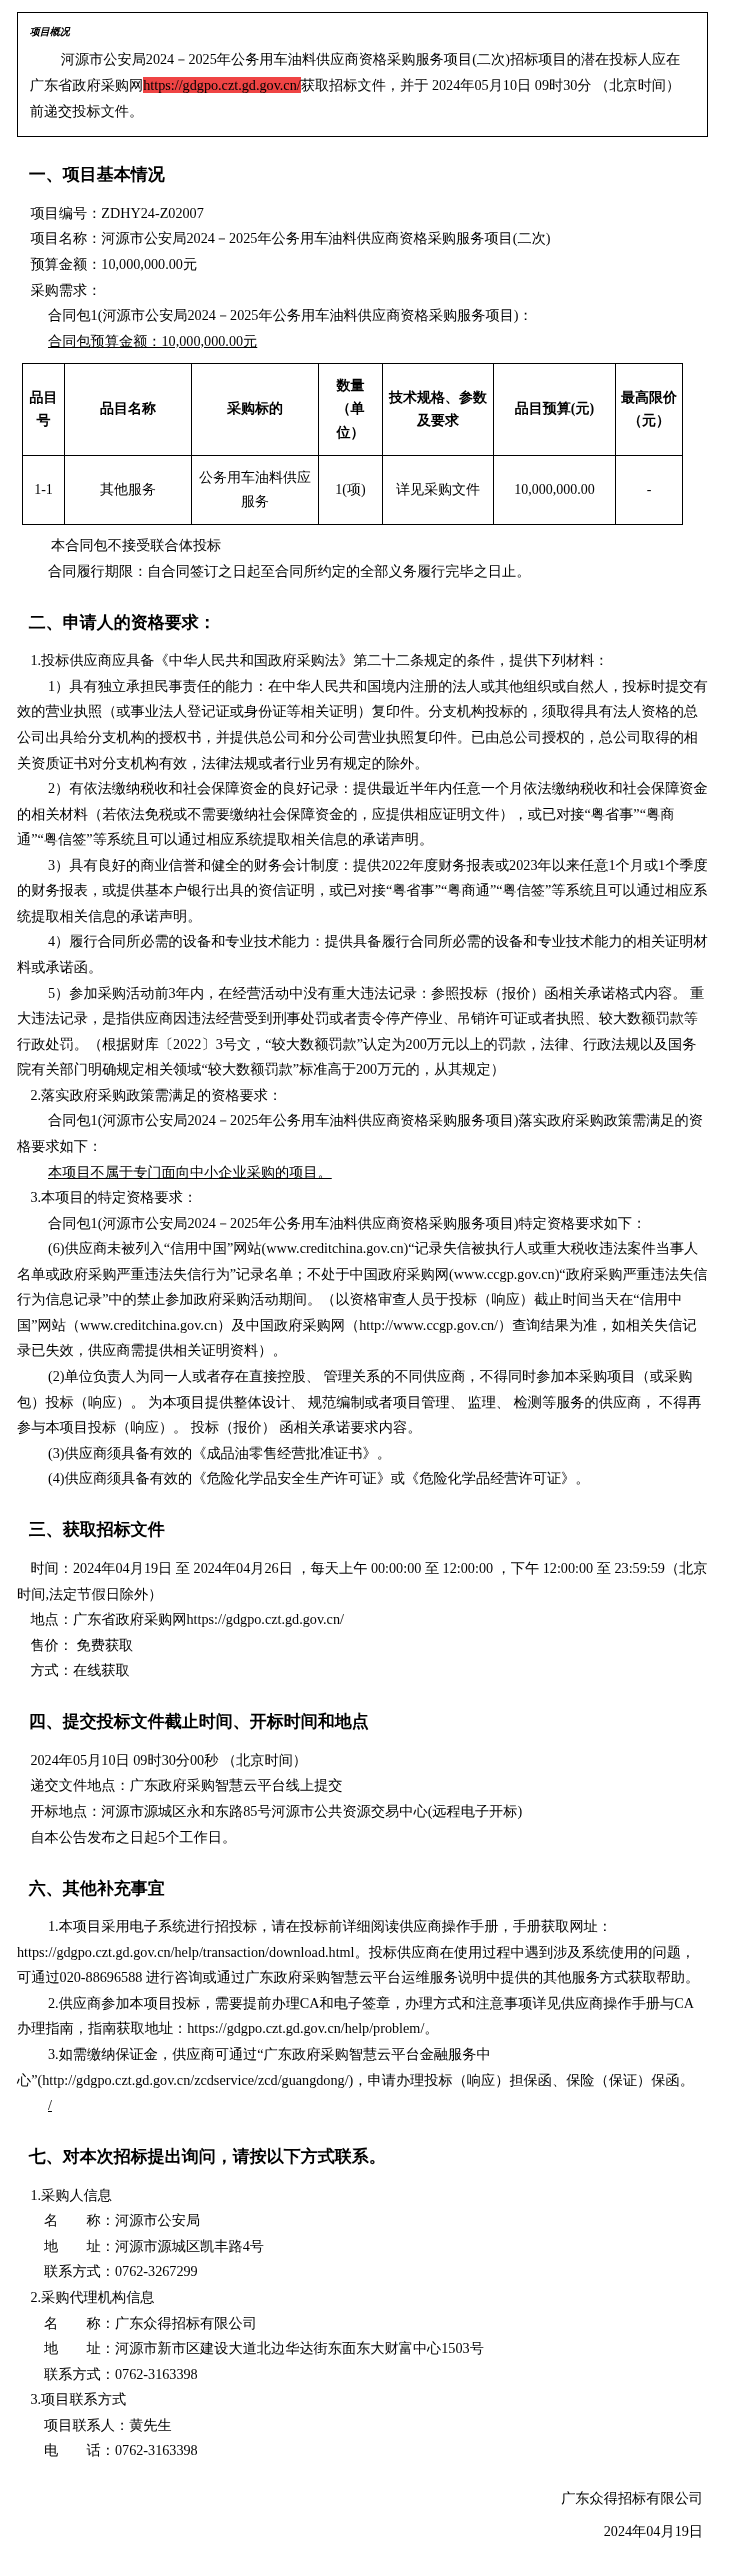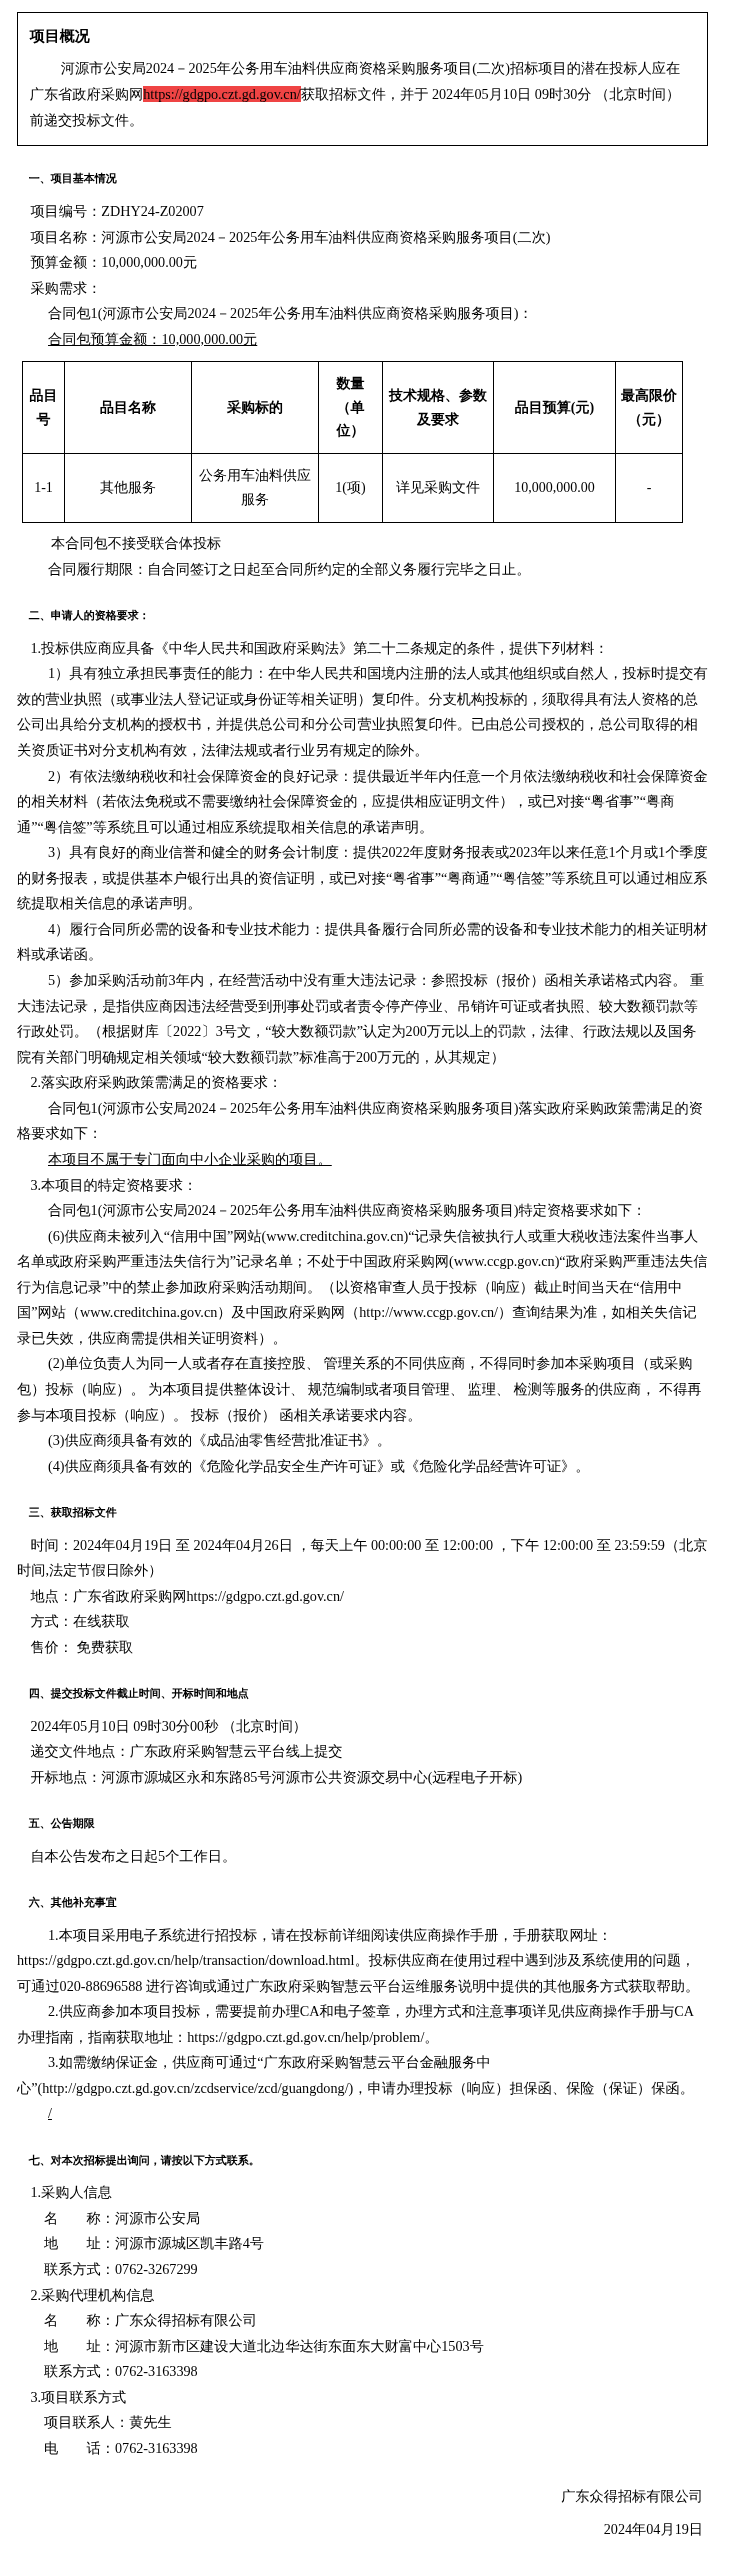--- a/index.html
+++ b/index.html
@@ -13,26 +13,26 @@
     font-size:14.2px;
     color:#000;
     line-height:1.8;
     background:#ffffff;
   }
   .overview-box {
     border:1.7px solid #000;
     padding:6.7px 13.4px 11.7px 11.7px;
     margin-bottom:17px;
   }
-  .overview-title { font-weight:bold; font-size:15px; margin:3.4px 0 6.7px; }
+  .overview-title { font-weight:bold; font-size:10px; margin:3.4px 0 6.7px;font-style:italic; }
   .overview-intro { text-indent:31px; margin:0; }
   .url-hl { background:#ef4444; }
   .sec-h {
     font-weight:bold;
-    font-size:11px;
+    font-size:17px;
     margin:23.5px 0 10px;
     padding-left:11.7px;
   }
   p { margin:0; }
   .ti1 { text-indent:13.4px; }
   .ti2 { text-indent:31px; }
   .pl32 { padding-left:27px; }
   .pl37 { padding-left:31px;text-decoration:underline; }
   .note1 { padding-left:34px; }
   .note2 { padding-left:31px; }
@@ -126,29 +126,28 @@
   <p class="ti1">3.本项目的特定资格要求：</p>
   <p class="ti2">合同包1(河源市公安局2024－2025年公务用车油料供应商资格采购服务项目)特定资格要求如下：</p>
   <p class="ti2">(6)供应商未被列入“信用中国”网站(www.creditchina.gov.cn)“记录失信被执行人或重大税收违法案件当事人名单或政府采购严重违法失信行为”记录名单；不处于中国政府采购网(www.ccgp.gov.cn)“政府采购严重违法失信行为信息记录”中的禁止参加政府采购活动期间。（以资格审查人员于投标（响应）截止时间当天在“信用中国”网站（www.creditchina.gov.cn）及中国政府采购网（http://www.ccgp.gov.cn/）查询结果为准，如相关失信记录已失效，供应商需提供相关证明资料）。</p>
   <p class="ti2">(2)单位负责人为同一人或者存在直接控股、 管理关系的不同供应商，不得同时参加本采购项目（或采购包）投标（响应）。 为本项目提供整体设计、 规范编制或者项目管理、 监理、 检测等服务的供应商， 不得再参与本项目投标（响应）。 投标（报价） 函相关承诺要求内容。</p>
   <p class="ti2">(3)供应商须具备有效的《成品油零售经营批准证书》。</p>
   <p class="ti2">(4)供应商须具备有效的《危险化学品安全生产许可证》或《危险化学品经营许可证》。</p>
 
   <div class="sec-h">三、获取招标文件</div>
   <p class="ti1">时间：2024年04月19日 至 2024年04月26日 ，每天上午 00:00:00 至 12:00:00 ，下午 12:00:00 至 23:59:59（北京时间,法定节假日除外）</p>
   <p class="ti1">地点：广东省政府采购网https://gdgpo.czt.gd.gov.cn/</p>
+  <p class="ti1">售价： 免费获取</p>
   <p class="ti1">方式：在线获取</p>
-  <p class="ti1">售价： 免费获取</p>
 
   <div class="sec-h">四、提交投标文件截止时间、开标时间和地点</div>
   <p class="ti1">2024年05月10日 09时30分00秒 （北京时间）</p>
   <p class="ti1">递交文件地点：广东政府采购智慧云平台线上提交</p>
   <p class="ti1">开标地点：河源市源城区永和东路85号河源市公共资源交易中心(远程电子开标)</p>
 
-  <div class="sec-h">五、公告期限</div>
   <p class="ti1">自本公告发布之日起5个工作日。</p>
 
   <div class="sec-h">六、其他补充事宜</div>
   <p class="ti2">1.本项目采用电子系统进行招投标，请在投标前详细阅读供应商操作手册，手册获取网址：https://gdgpo.czt.gd.gov.cn/help/transaction/download.html。投标供应商在使用过程中遇到涉及系统使用的问题，可通过020-88696588 进行咨询或通过广东政府采购智慧云平台运维服务说明中提供的其他服务方式获取帮助。</p>
   <p class="ti2">2.供应商参加本项目投标，需要提前办理CA和电子签章，办理方式和注意事项详见供应商操作手册与CA办理指南，指南获取地址：https://gdgpo.czt.gd.gov.cn/help/problem/。</p>
   <p class="ti2">3.如需缴纳保证金，供应商可通过“广东政府采购智慧云平台金融服务中心”(http://gdgpo.czt.gd.gov.cn/zcdservice/zcd/guangdong/)，申请办理投标（响应）担保函、保险（保证）保函。</p>
   <p class="pl37">/</p>
 
   <div class="sec-h">七、对本次招标提出询问，请按以下方式联系。</div>
 

